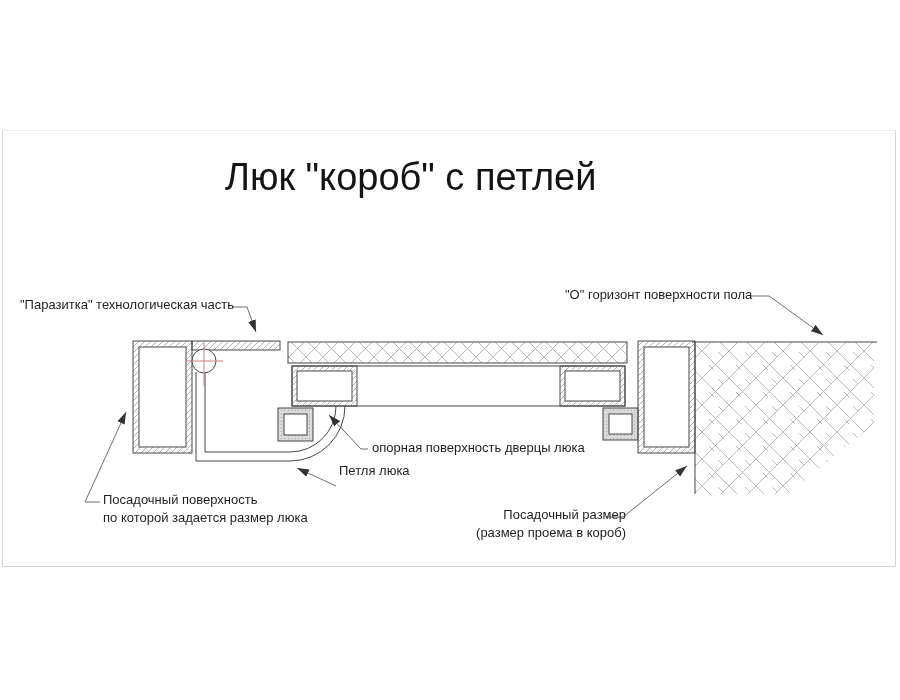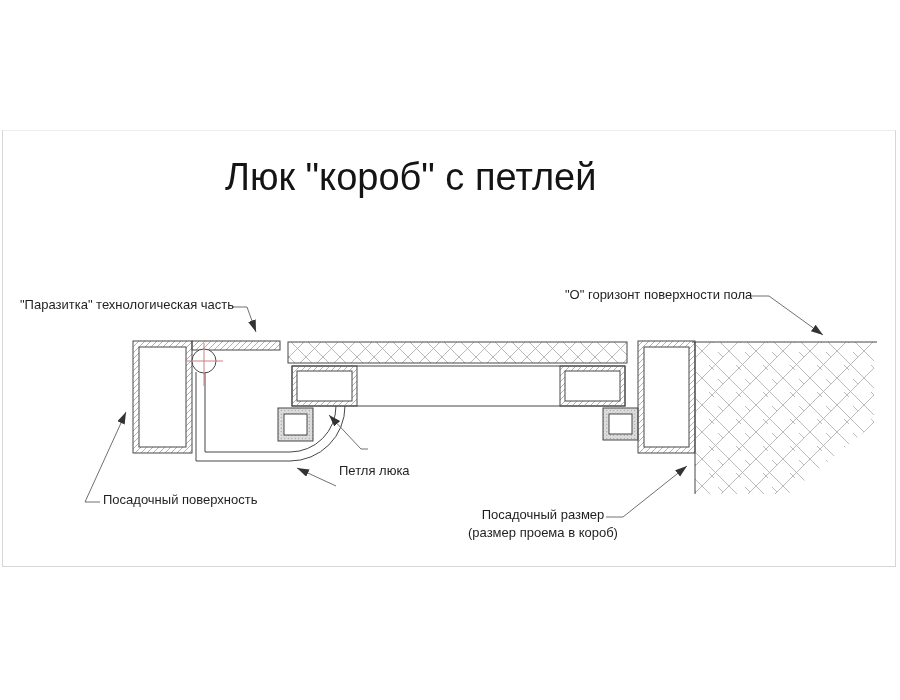--- a/index.html
+++ b/index.html
@@ -9,21 +9,21 @@
              border:1px solid #d6d6d6;border-top-color:#ececec;box-sizing:border-box;}
   #diagram-title{position:absolute;left:225px;top:157px;font-size:38px;line-height:1.1;
                  color:#141414;white-space:nowrap;letter-spacing:0px;}
   svg{position:absolute;left:0;top:0;}
   .lbl{position:absolute;font-size:13px;color:#1f1f1f;white-space:nowrap;line-height:16px;}
   #lbl-parasitka{left:20px;top:297px;}
   #lbl-floor{left:565px;top:287px;}
   #lbl-bearing{left:372px;top:440px;}
   #lbl-hinge{left:339px;top:463px;}
   #lbl-seatsurf{left:103px;top:491px;line-height:18px;}
-  #lbl-seatsize{left:460px;top:506px;width:166px;text-align:center;line-height:18px;}
+  #lbl-seatsize{left:460px;top:506px;width:166px;text-align:right;line-height:18px;}
 </style>
 </head>
 <body>
 
 <div id="page">
 
   <div id="img-frame"></div>
 
   <div id="diagram-title">Люк "короб" с петлей</div>
 
@@ -98,25 +98,27 @@
       <path d="M336,486 L297,468" marker-end="url(#arr)"></path>
       <path d="M100,502 L85,502 L126,412" marker-end="url(#arr)"></path>
       <path d="M606,517 L623,517 L687,466" marker-end="url(#arr)"></path>
     </g>
   </svg>
 
   <div class="lbl" id="lbl-parasitka">"Паразитка" технологическая часть</div>
 
   <div class="lbl" id="lbl-floor">"О" горизонт поверхности пола</div>
 
+  <div class="lbl" id="lbl-bearing">опорная поверхность дверцы люка</div>
 
   <div class="lbl" id="lbl-hinge">Петля люка</div>
 
   <div class="lbl" id="lbl-seatsurf">
     <span>Посадочный поверхность</span><br>
+    <span>по которой задается размер люка</span>
   </div>
 
   <div class="lbl" id="lbl-seatsize">
     <span>Посадочный размер</span><br>
     <span>(размер проема в короб)</span>
   </div>
 
 </div>
 
 </body></html>

